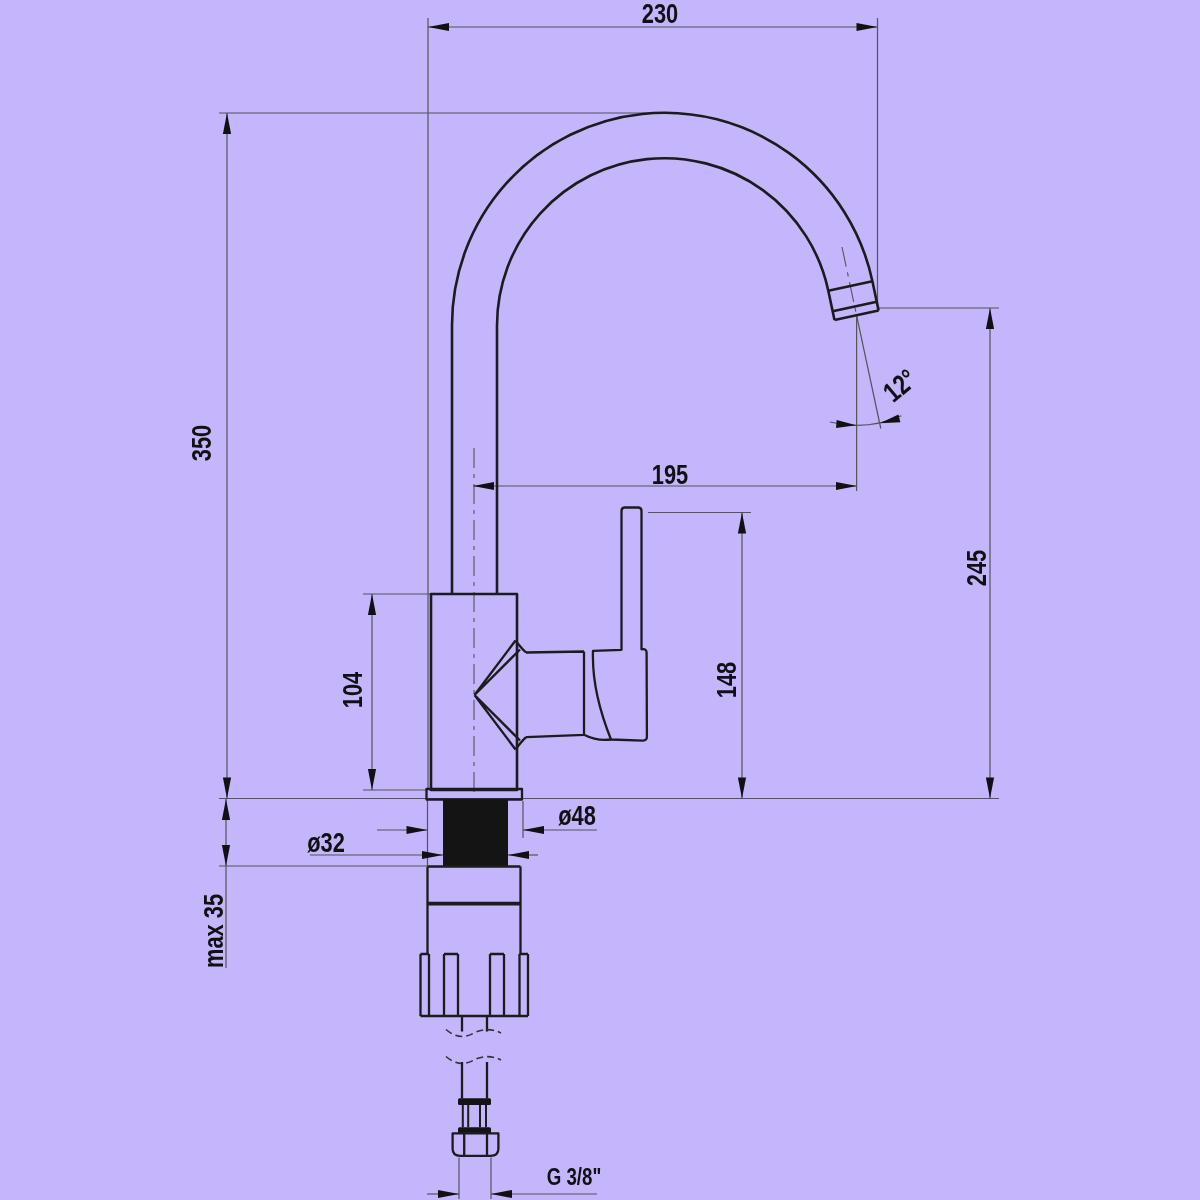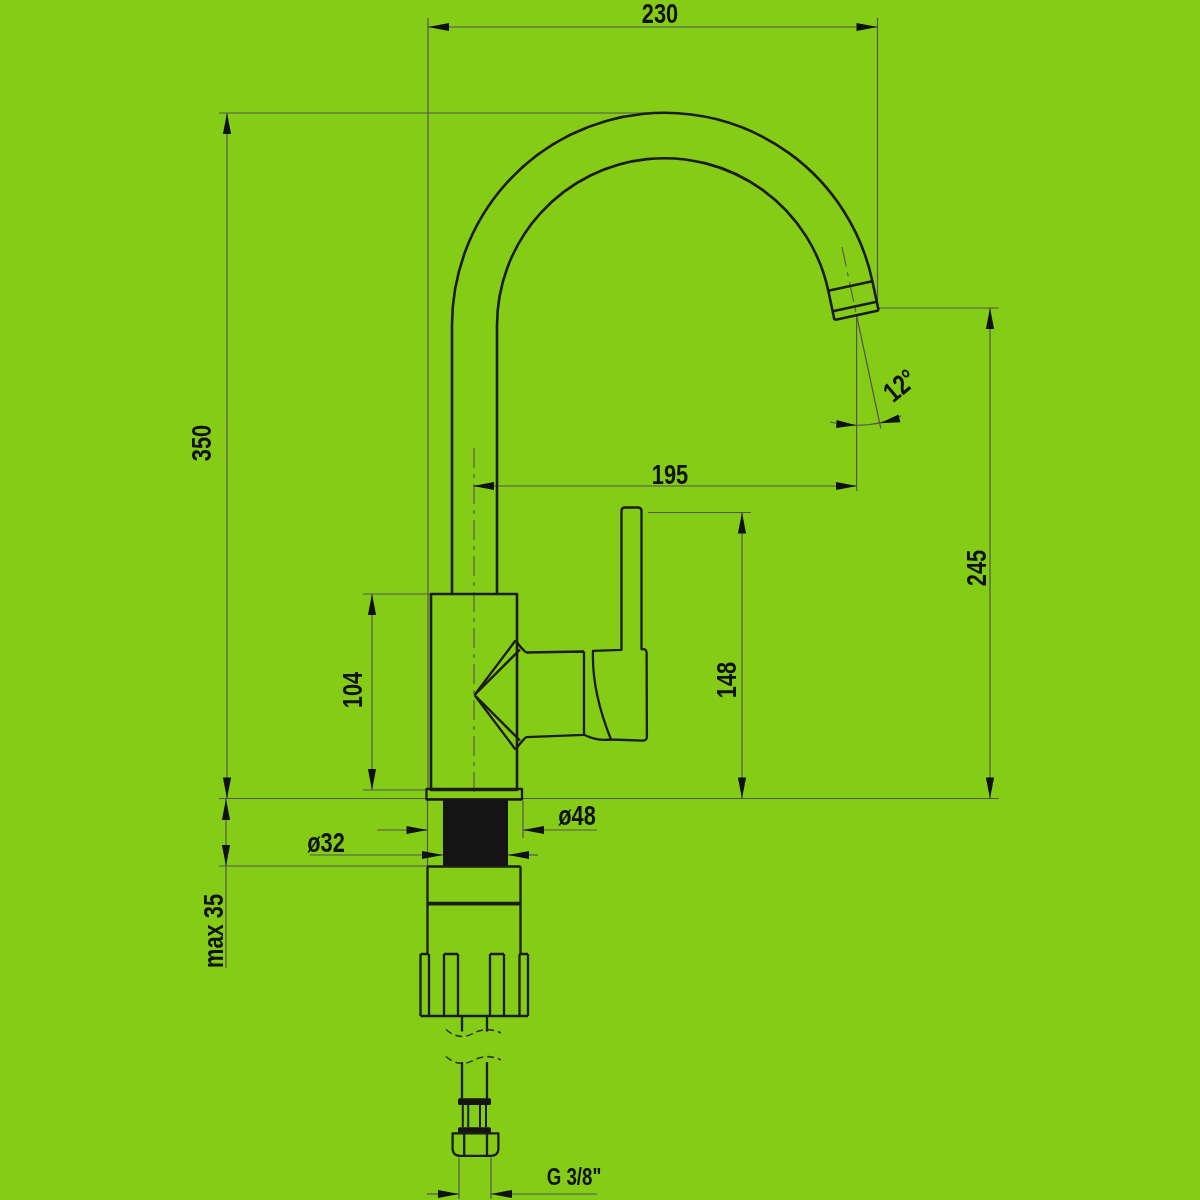--- a/index.html
+++ b/index.html
@@ -1,16 +1,16 @@
 <!DOCTYPE html>
 <html><head>
 <meta charset="utf-8">
 <style>
   html,body{margin:0;padding:0;background:#fff;}
-  .page{width:1200px;height:1200px;background:#84cc16;position:relative;overflow:hidden;}
+  .page{width:1200px;height:1200px;background:#c4b5fd;position:relative;overflow:hidden;}
   svg{display:block;}
   text{font-family:"Liberation Sans",sans-serif;font-weight:bold;fill:#111;}
   .outline{fill:none;stroke:#1c1c1c;stroke-width:2.6;stroke-linejoin:round;}
   .outline2{fill:none;stroke:#1c1c1c;stroke-width:2.3;stroke-linejoin:round;}
   .thin{fill:none;stroke:#555;stroke-width:1.2;}
   .arrow{fill:#111;stroke:none;}
   .dash{fill:none;stroke:#333;stroke-width:1.6;stroke-dasharray:7 4;}
   .cl{fill:none;stroke:#555;stroke-width:1.1;stroke-dasharray:20 6 4 6;}
 </style>
 </head>

